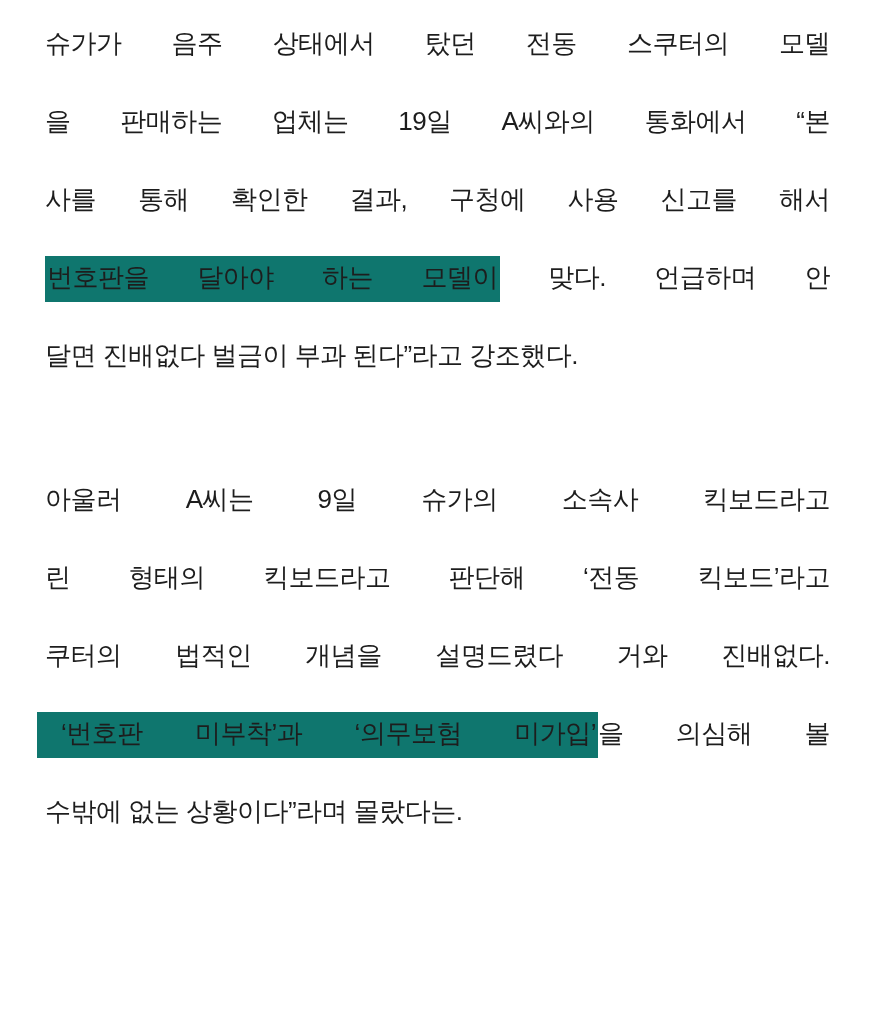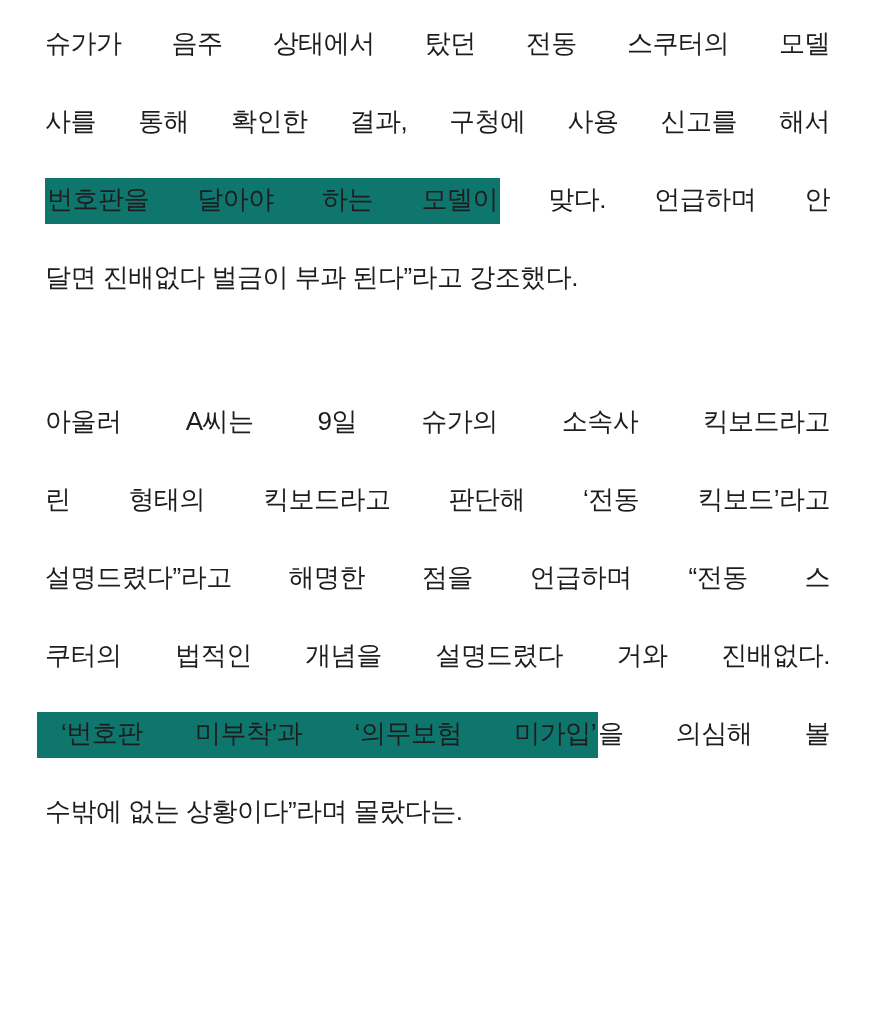--- a/index.html
+++ b/index.html
@@ -45,27 +45,27 @@
     margin-left: -8px;
   }
 </style>
 </head>
 <body>
 
 <div class="article">
 
   <div class="para">
     <div class="line"><span>슈가가 음주 상태에서 탔던 전동 스쿠터의 모델</span></div>
+    <div class="line"><span>을 판매하는 업체는 19일 A씨와의 통화에서 “본</span></div>
     <div class="line"><span>사를 통해 확인한 결과, 구청에 사용 신고를 해서</span></div>
     <div class="line"><span class="hl">번호판을 달아야 하는 모델이</span><span> 맞다. 언급하며 안</span></div>
     <div class="line last"><span>달면 진배없다 벌금이 부과 된다”라고 강조했다.</span></div>
   </div>
 
   <div class="para">
     <div class="line"><span>아울러 A씨는 9일 슈가의 소속사 킥보드라고</span></div>
     <div class="line"><span>린 형태의 킥보드라고 판단해 ‘전동 킥보드’라고</span></div>
-    <div class="line"><span>설명드렸다”라고 해명한 점을 언급하며 “전동 스</span></div>
     <div class="line"><span>쿠터의 법적인 개념을 설명드렸다 거와 진배없다.</span></div>
     <div class="line"><span class="hl lead">‘번호판 미부착’과 ‘의무보험 미가입’</span><span>을 의심해 볼</span></div>
     <div class="line last"><span>수밖에 없는 상황이다”라며 몰랐다는.</span></div>
   </div>
 
 </div>
 
 </body></html>

